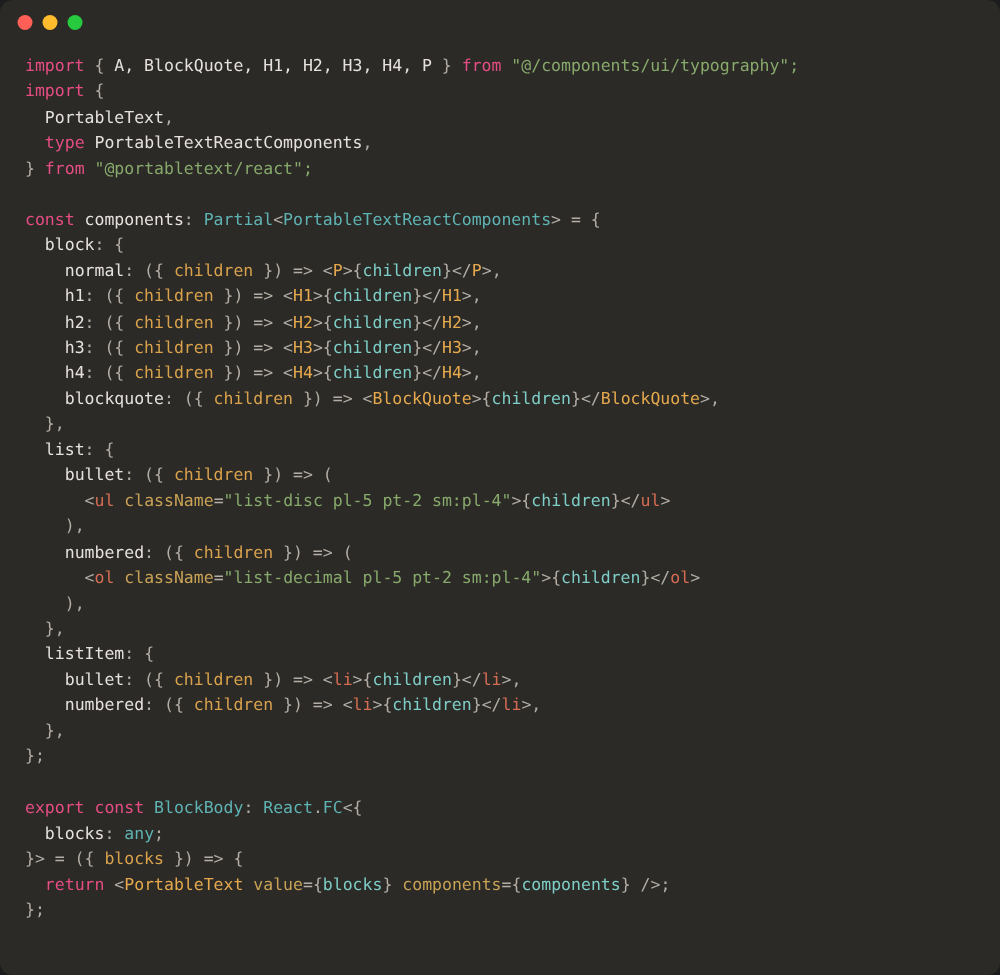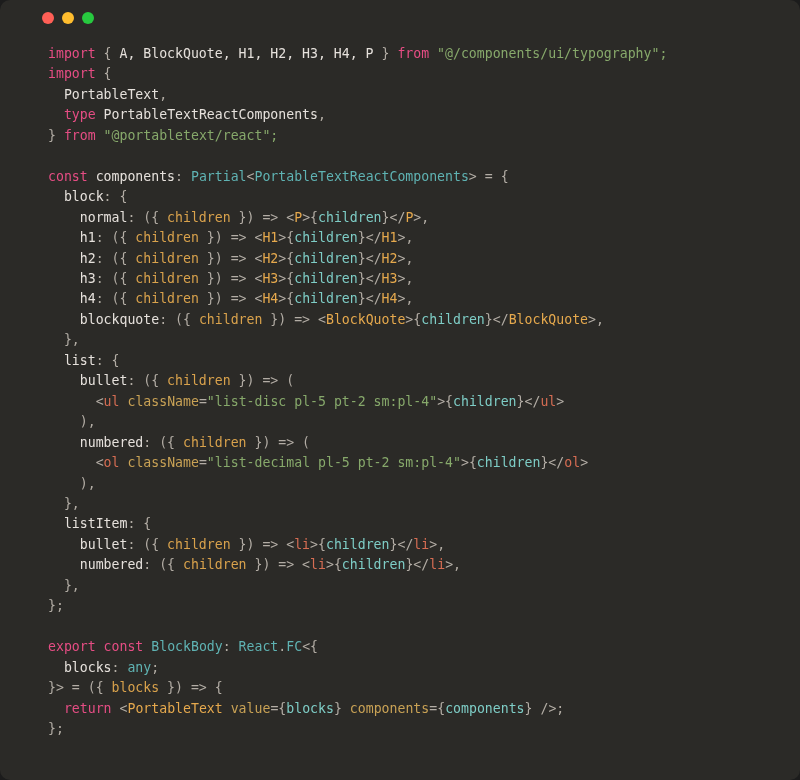--- a/index.html
+++ b/index.html
@@ -11,21 +11,20 @@
     width: 800px;
     height: 780px;
     overflow: hidden;
   }
   .window {
     background: #2b2a27;
     border-radius: 10px;
     width: 800px;
     height: 780px;
     padding-bottom: 10px;
-    padding-left: 28px;
   }
   .titlebar {
     display: flex;
     align-items: center;
     gap: 8px;
     padding: 12px 14px 6px 14px;
   }
   .dot { width: 12px; height: 12px; border-radius: 50%; }
   .dot.red { background: #ff5f56; }
   .dot.yellow { background: #ffbd2e; }

